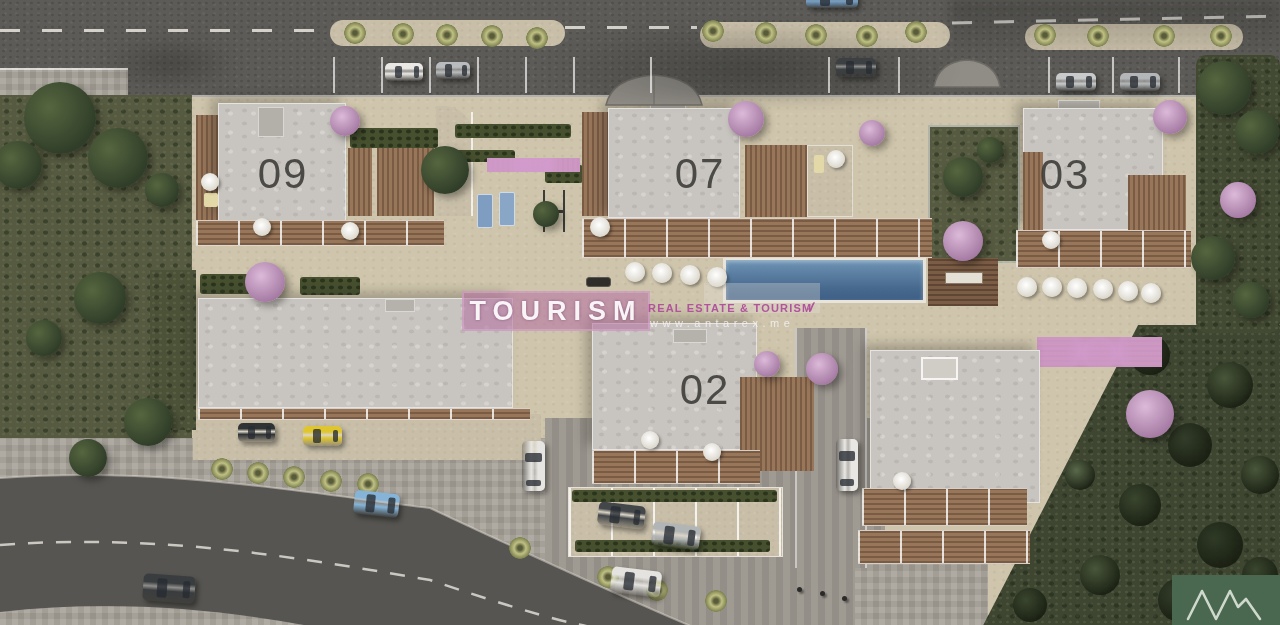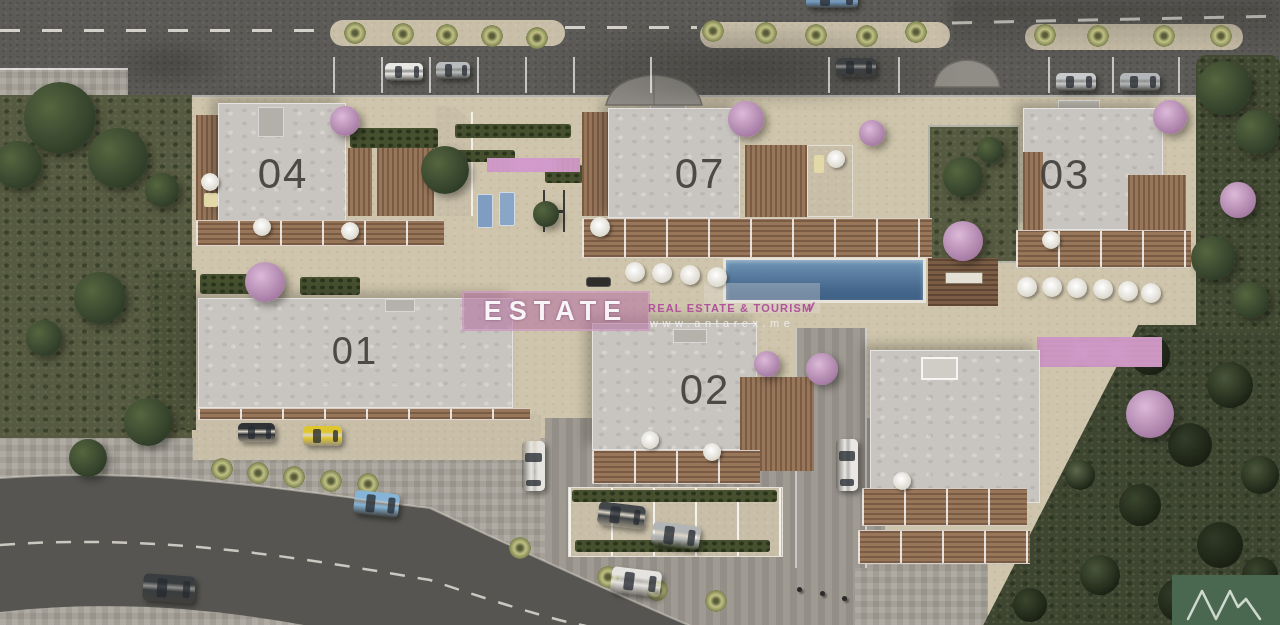--- a/index.html
+++ b/index.html
@@ -116,42 +116,41 @@
   <div class="wood-h" style="left:928px;top:258px;width:70px;height:48px;background:repeating-linear-gradient(0deg,#5f4634 0 2px,#7b5d46 2px 5px);"></div>
   <div style="left:945px;top:272px;width:38px;height:12px;background:#e5e0d6;border:1px solid #8a7a66;"></div>
 
   <div class="wood-v" style="left:196px;top:115px;width:24px;height:105px;"></div>
   <div class="roof" style="left:218px;top:103px;width:128px;height:118px;"></div>
   <div style="left:258px;top:107px;width:26px;height:30px;background:#b3afa9;border:1px solid rgba(255,255,255,.5);"></div>
   <div style="left:204px;top:193px;width:14px;height:14px;background:#e3d8a8;border-radius:2px;"></div>
   <div class="wood-v" style="left:348px;top:148px;width:24px;height:68px;"></div>
   <div class="wood-v" style="left:377px;top:148px;width:57px;height:68px;"></div>
   <div class="wood-h deck rails" style="left:196px;top:220px;width:248px;height:26px;"></div>
-  <div class="roof-num" style="left:233px;top:150px;">04</div>
+  <div class="roof-num" style="left:233px;top:150px;">09</div>
 
   <div class="wood-v" style="left:582px;top:112px;width:26px;height:104px;"></div>
   <div style="left:650px;top:98px;width:36px;height:24px;background:#b9b5af;border:1px solid rgba(255,255,255,.6);"></div>
   <div class="roof" style="left:608px;top:108px;width:132px;height:110px;"></div>
   <div class="wood-v" style="left:745px;top:145px;width:62px;height:72px;"></div>
   <div class="stone-light" style="left:807px;top:145px;width:46px;height:72px;border:1px solid rgba(255,255,255,.5);"></div>
   <div style="left:814px;top:155px;width:10px;height:18px;background:#e3d8a8;border-radius:2px;"></div>
   <div class="wood-h deck rails" style="left:582px;top:218px;width:350px;height:40px;"></div>
   <div class="roof-num" style="left:650px;top:150px;">07</div>
 
   <div style="left:1058px;top:100px;width:42px;height:24px;background:#c0bcb6;border:1px solid rgba(255,255,255,.6);"></div>
   <div class="roof" style="left:1023px;top:108px;width:140px;height:122px;"></div>
   <div class="wood-v" style="left:1023px;top:152px;width:20px;height:78px;"></div>
   <div class="wood-v" style="left:1128px;top:175px;width:58px;height:55px;"></div>
   <div class="wood-h deck rails" style="left:1016px;top:230px;width:175px;height:38px;"></div>
   <div class="roof-num" style="left:1015px;top:151px;">03</div>
 
   <div class="roof" style="left:198px;top:298px;width:315px;height:110px;"></div>
   <div style="left:385px;top:299px;width:30px;height:13px;background:#b5b1ab;border:1px solid rgba(255,255,255,.5);"></div>
   <div class="wood-h deck rails" style="left:198px;top:408px;width:332px;height:12px;"></div>
-  <div class="roof-num" style="left:305px;top:330px;font-size:38px;">01</div>
 
   <div class="roof" style="left:592px;top:323px;width:165px;height:127px;"></div>
   <div style="left:673px;top:329px;width:34px;height:14px;background:#b5b1ab;border:1px solid rgba(255,255,255,.5);"></div>
   <div class="wood-v" style="left:740px;top:377px;width:74px;height:94px;"></div>
   <div class="wood-h deck rails" style="left:592px;top:450px;width:168px;height:34px;"></div>
   <div class="stone-light rails" style="left:568px;top:487px;width:215px;height:70px;border:1px solid rgba(255,255,255,.55);"></div>
   <div class="hedge" style="left:572px;top:490px;width:205px;height:12px;"></div>
   <div class="hedge" style="left:575px;top:540px;width:195px;height:12px;"></div>
   <div class="roof-num" style="left:655px;top:366px;">02</div>
 
@@ -315,21 +314,21 @@
       </div>
       <div style="position: absolute; left: 797px; top: 587px; width: 5px; height: 5px; border-radius: 50%; background: rgb(42, 42, 40); box-shadow: rgba(0, 0, 0, 0.4) 2px 2px 2px;"></div>
       <div style="position: absolute; left: 820px; top: 591px; width: 5px; height: 5px; border-radius: 50%; background: rgb(42, 42, 40); box-shadow: rgba(0, 0, 0, 0.4) 2px 2px 2px;"></div>
       <div style="position: absolute; left: 842px; top: 596px; width: 5px; height: 5px; border-radius: 50%; background: rgb(42, 42, 40); box-shadow: rgba(0, 0, 0, 0.4) 2px 2px 2px;"></div>
     </div>
 
   <div style="left:586px;top:277px;width:25px;height:10px;background:#141414;opacity:.85;border-radius:3px;border:1px solid #444;"></div>
 
   <div id="wm-backdrop"></div>
   <div id="wm-box">
-    <span id="wm-brand">ESTATE</span>
+    <span id="wm-brand">TOURISM</span>
   </div>
   <div id="wm-tagline">REAL ESTATE &amp; TOURISM</div>
   <div id="wm-swoosh">✓</div>
   <div id="wm-site">www.antarex.me</div>
 
   <div id="logo-box">
     <svg style="left:8px;top:4px;width:92px;height:44px;" viewBox="0 0 92 44">
       <polyline points="8,40 22,12 36,40 50,12 58,28 66,20 80,40" fill="none" stroke="#cfd8cc" stroke-width="2.6" stroke-linejoin="round" stroke-linecap="round"></polyline>
     </svg>
   </div>

